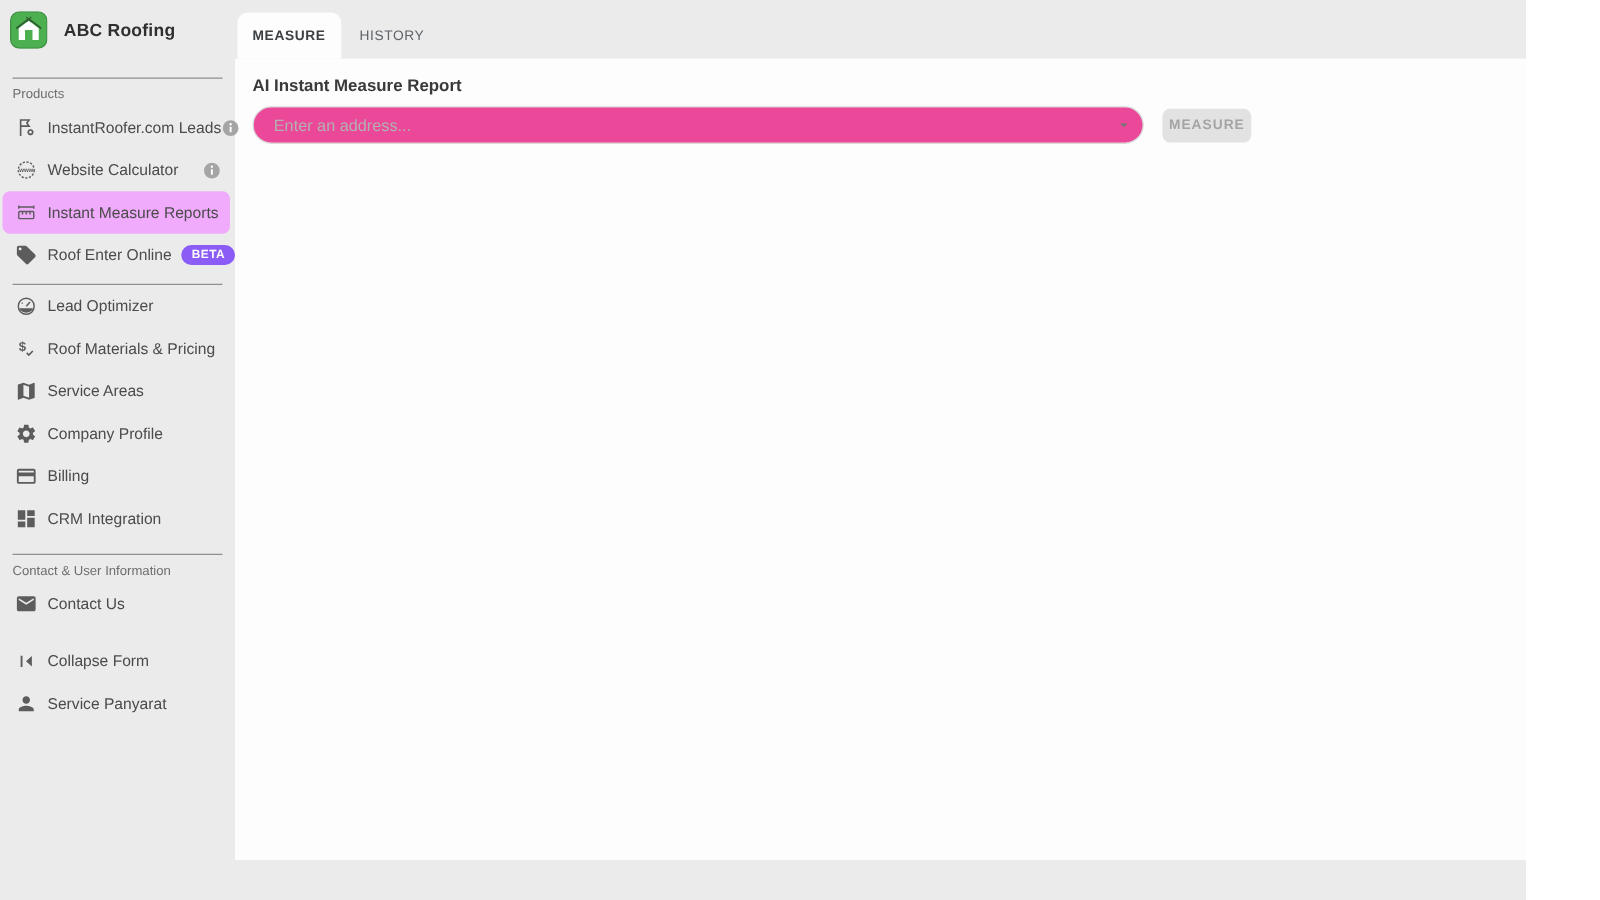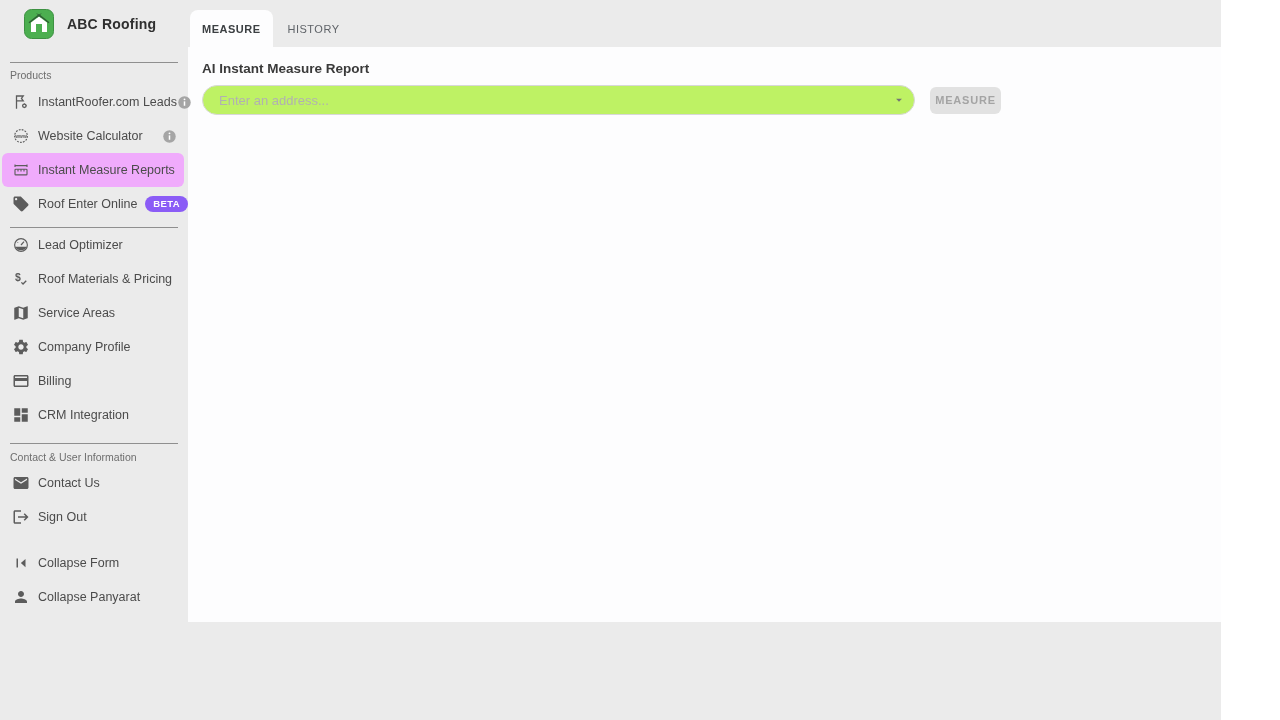--- a/index.html
+++ b/index.html
@@ -2,21 +2,21 @@
 <html><head>
 <meta charset="utf-8">
 <style>
   * { margin:0; padding:0; box-sizing:border-box; }
   html,body { width:1280px; height:720px; overflow:hidden; background:#ffffff;
               font-family:"Liberation Sans", sans-serif; }
 
   
   .sidebar { position:absolute; left:0; top:0; width:188px; height:720px;
              background:#ebebeb; z-index:3; }
-  .brand-row { height:48px; display:flex; align-items:center; padding-left:24px; gap:13px; }
+  .brand-row { height:48px; display:flex; align-items:center; padding-left:8px; gap:13px; }
   .brand-title { font-size:14px; font-weight:bold; color:#2f2f2f; letter-spacing:.2px; }
   .logo { width:30px; height:30px; flex:0 0 30px; }
 
   .s-item { height:34px; display:flex; align-items:center; padding-left:12px;
             cursor:pointer; position:relative; }
   .s-item .ic { width:18px; height:18px; flex:0 0 18px; margin-right:8px;
                 display:flex; align-items:center; justify-content:center; }
   .s-item .lbl { font-size:12.5px; color:#4b4b4b; white-space:nowrap; }
   .s-item.selected { background:#f0abfc; border-radius:6px; margin:0 4px 0 2px;
                      padding-left:10px; }
@@ -33,27 +33,27 @@
 
   
   .main { position:absolute; left:188px; top:0; width:1033px; height:720px;
           background:#ebebeb; }
   .tabs { position:absolute; left:2px; top:10px; height:37px; display:flex; }
   .tab { padding:0 15px; display:flex; align-items:center; font-size:11px;
          letter-spacing:.5px; color:#5f6368; cursor:pointer; white-space:nowrap; }
   .tab.selected { background:#fdfdfe; border-radius:8px 8px 0 0; color:#3c4043;
                   font-weight:bold; padding:0 12px; }
 
-  .content { position:absolute; left:0; top:47px; width:1033px; height:575px;
+  .content { position:absolute; left:0; top:47px; width:1033px; height:641px;
              background:#fdfdfe; padding:14px; }
   .heading { font-size:13.5px; font-weight:bold; color:#3a3a3a; margin-bottom:9px; }
   .input-row { display:flex; align-items:center; gap:15px; }
   .addr-wrap { position:relative; width:713px; }
   .addr-input { width:713px; height:30px; border:1px solid #d8d8d8; border-radius:15px;
-                background:#bef264; padding:0 32px 0 16px; font-size:13px; color:#333;
+                background:#ec4899; padding:0 32px 0 16px; font-size:13px; color:#333;
                 outline:none; font-family:"Liberation Sans", sans-serif; }
   .addr-input::placeholder { color:#b1b1b1; }
   .caret { position:absolute; right:9px; top:8px; width:14px; height:14px; cursor:pointer; }
   .measure-btn { width:71px; height:27px; background:#e2e2e2; border:none; border-radius:6px;
                  color:#a4a4a4; font-size:11px; font-weight:bold; letter-spacing:.8px;
                  font-family:"Liberation Sans", sans-serif; cursor:default; }
 
   .right-band { position:absolute; left:1221px; top:0; width:59px; height:720px;
                 background:#ffffff; }
 </style>
@@ -199,45 +199,37 @@
 
   <div class="s-item">
     <span class="ic">
       <svg class="icon-svg" viewBox="0 0 24 24">
           <path d="M20 4H4c-1.1 0-1.99.9-1.99 2L2 18c0 1.1.9 2 2 2h16c1.1 0 2-.9 2-2V6c0-1.1-.9-2-2-2zm0 4l-8 5-8-5V6l8 5 8-5v2z" fill="#5c5c5c"></path>
         </svg>
     </span>
     <span class="lbl">Contact Us</span>
   </div>
 
-  <div class="s-item">
-    <span class="ic">
-      <svg class="icon-svg" viewBox="0 0 24 24">
-          <path d="M17 7l-1.41 1.41L18.17 11H8v2h10.17l-2.58 2.58L17 17l5-5zM4 5h8V3H4c-1.1 0-2 .9-2 2v14c0 1.1.9 2 2 2h8v-2H4V5z" fill="#5c5c5c"></path>
-        </svg>
-    </span>
-    <span class="lbl">Sign Out</span>
-  </div>
 
   <div class="s-item footer-gap">
     <span class="ic">
       <svg class="icon-svg" viewBox="0 0 24 24">
           <path d="M6 6h2v12H6z M18 6.5v11L11.8 12z" fill="#5c5c5c"></path>
         </svg>
     </span>
     <span class="lbl">Collapse Form</span>
   </div>
 
   <div class="s-item">
     <span class="ic">
       <svg class="icon-svg" viewBox="0 0 24 24">
           <path d="M12 12c2.21 0 4-1.79 4-4s-1.79-4-4-4-4 1.79-4 4 1.79 4 4 4zm0 2c-2.67 0-8 1.34-8 4v2h16v-2c0-2.66-5.33-4-8-4z" fill="#5c5c5c"></path>
         </svg>
     </span>
-    <span class="lbl">Collapse Panyarat</span>
+    <span class="lbl">Service Panyarat</span>
   </div>
 </div>
 
 <div class="main">
   <div class="tabs">
     <div class="tab selected">MEASURE</div>
     <div class="tab">HISTORY</div>
   </div>
 
   <div class="content">

